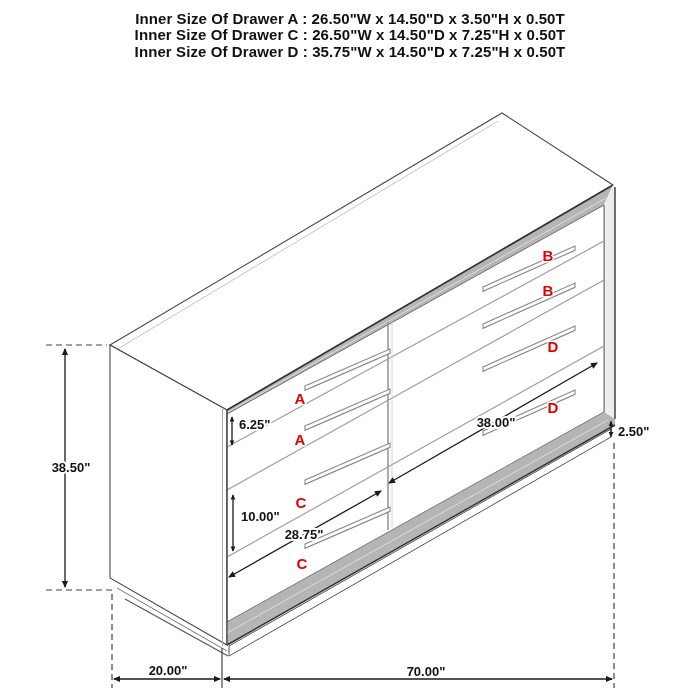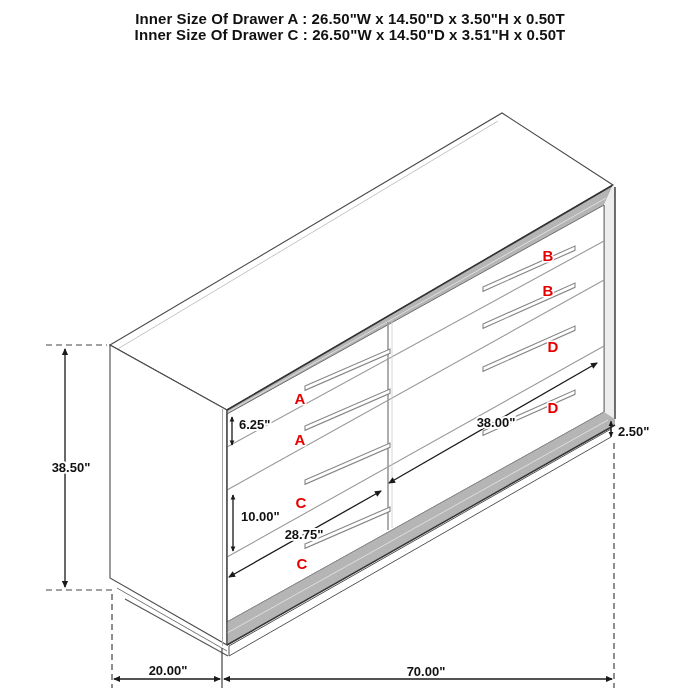--- a/index.html
+++ b/index.html
@@ -13,21 +13,22 @@
   .dim-text{font-size:13px;font-weight:bold;fill:#111;
             paint-order:stroke;stroke:#ffffff;stroke-width:4px;stroke-linejoin:round;}
   .red-label{font-size:15px;font-weight:bold;
              paint-order:stroke;stroke:#ffffff;stroke-width:3px;stroke-linejoin:round;}
 </style>
 </head>
 <body>
 
 <div class="header">
   <div>Inner Size Of Drawer A : 26.50"W x 14.50"D x 3.50"H x 0.50T</div>
-  <div>Inner Size Of Drawer C : 26.50"W x 14.50"D x 3.51"H x 0.50T</div>
+  <div>Inner Size Of Drawer C : 26.50"W x 14.50"D x 7.25"H x 0.50T</div>
+  <div>Inner Size Of Drawer D : 35.75"W x 14.50"D x 7.25"H x 0.50T</div>
 </div>
 
 <svg class="diagram" width="700" height="700" viewBox="0 0 700 700">
   <defs>
     <marker id="ah" viewBox="0 0 10 10" refX="8.6" refY="5" markerWidth="9.5" markerHeight="7" orient="auto-start-reverse" markerUnits="userSpaceOnUse">
       <path d="M0,0.6 L10,5 L0,9.4 z" fill="#1a1a1a"></path>
     </marker>
     <marker id="ahs" viewBox="0 0 10 10" refX="8.4" refY="5" markerWidth="7" markerHeight="5.4" orient="auto-start-reverse" markerUnits="userSpaceOnUse">
       <path d="M0,0.6 L10,5 L0,9.4 z" fill="#1a1a1a"></path>
     </marker>

